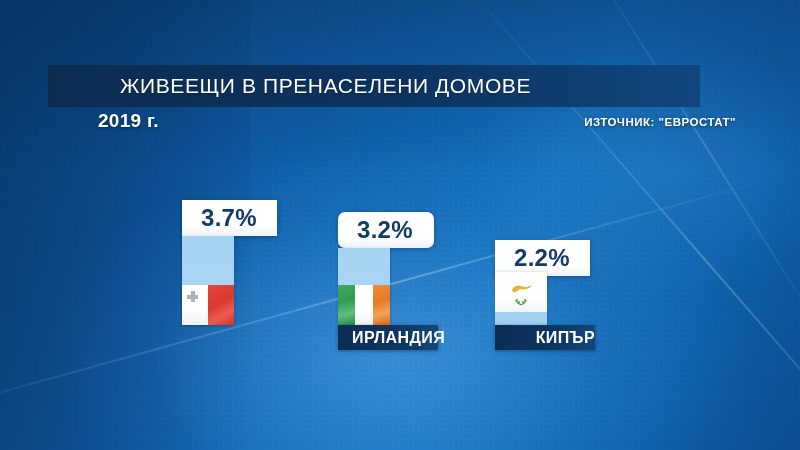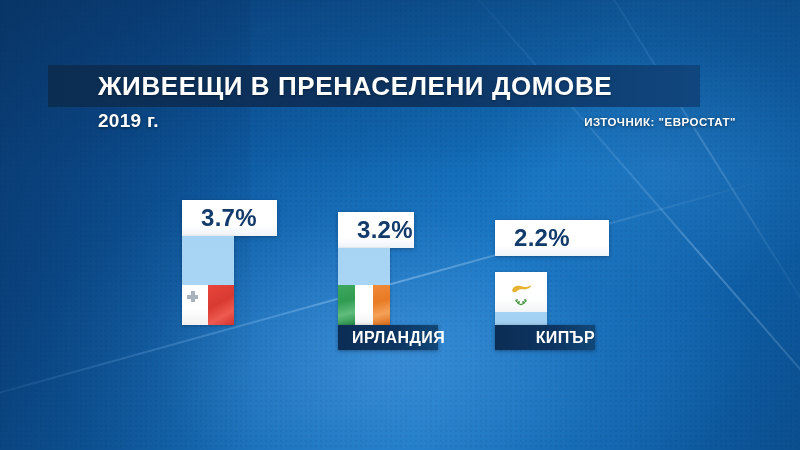--- a/index.html
+++ b/index.html
@@ -61,24 +61,24 @@
   
   .title-bar {
     position:absolute;
     left:48px; top:65px;
     width:652px; height:42px;
     background:linear-gradient(90deg, #0c2d52 0%, #0d3360 55%, #10467e 100%);
     display:flex; align-items:center;
   }
   .title-text {
     color:#ffffff;
-    font-size:26px;
-    font-weight:bold;
+    font-size:21px;
+    font-weight:normal;
     letter-spacing:0.6px;
-    padding-left:50px;
+    padding-left:72px;
     white-space:nowrap;
     text-shadow:0 1px 2px rgba(0,0,0,0.35);
   }
 
   .subtitle {
     position:absolute;
     left:98px; top:110px;
     color:#ffffff;
     font-size:19px;
     font-weight:bold;
@@ -234,36 +234,36 @@
         <div class="bar-col" style="left: 182px; top: 236px; width: 52px; height: 89px;">
           <div class="flag flag-malta">
             <div class="mt-white">
               <div class="mt-cross"></div>
             </div>
             <div class="mt-red"></div>
           </div>
         </div>
       </div>
       <div class="bar-group" style="left: 0px; top: 0px; width: 800px; height: 450px;">
-        <div class="value-box" style="left: 338px; top: 212px; width: 76px;">
+        <div class="value-box" style="left: 338px; top: 212px; width: 96px; border-radius: 7px;">
           <span class="value-text">3.2%</span>
         </div>
         <div class="bar-col" style="left: 338px; top: 248px; width: 52px; height: 77px;">
           <div class="flag flag-ireland">
             <div class="ie-g"></div>
             <div class="ie-w"></div>
             <div class="ie-o"></div>
           </div>
         </div>
         <div class="label-box" style="left: 338px; top: 325px; width: 100px; height: 25px;">
           <span class="label-text">ИРЛАНДИЯ</span>
         </div>
       </div>
       <div class="bar-group" style="left: 0px; top: 0px; width: 800px; height: 450px;">
-        <div class="value-box" style="left: 495px; top: 220px; width: 114px;">
+        <div class="value-box" style="left: 495px; top: 240px; width: 95px;">
           <span class="value-text">2.2%</span>
         </div>
         <div class="bar-col" style="left: 495px; top: 272px; width: 52px; height: 53px;">
           <div class="flag flag-cyprus">
             <svg class="cy-island" width="22" height="12" viewBox="0 0 22 12">
               <path d="M2.5 6.2 C3.4 3.6 6.2 2.4 9.3 2.8 C12 3.1 13.6 4.3 16 4.0 C18 3.8 19.6 3.0 21.4 2.2 L20.0 4.6 C18.2 5.8 16.4 6.4 14.4 6.4 C12.4 6.4 11.0 5.9 9.4 6.5 C7.6 7.2 6.7 8.8 5.0 9.2 C3.6 9.5 2.4 8.6 2.0 7.4 Z" fill="#e8b233"></path>
             </svg>
             <svg class="cy-branches" width="22" height="10" viewBox="0 0 22 10">
               <path d="M11 8.6 C9.0 8.2 7.2 6.8 6.3 4.9" stroke="#4a9a43" stroke-width="1.1" fill="none" stroke-linecap="round"></path>
               <path d="M11 8.6 C13.0 8.2 14.8 6.8 15.7 4.9" stroke="#4a9a43" stroke-width="1.1" fill="none" stroke-linecap="round"></path>

